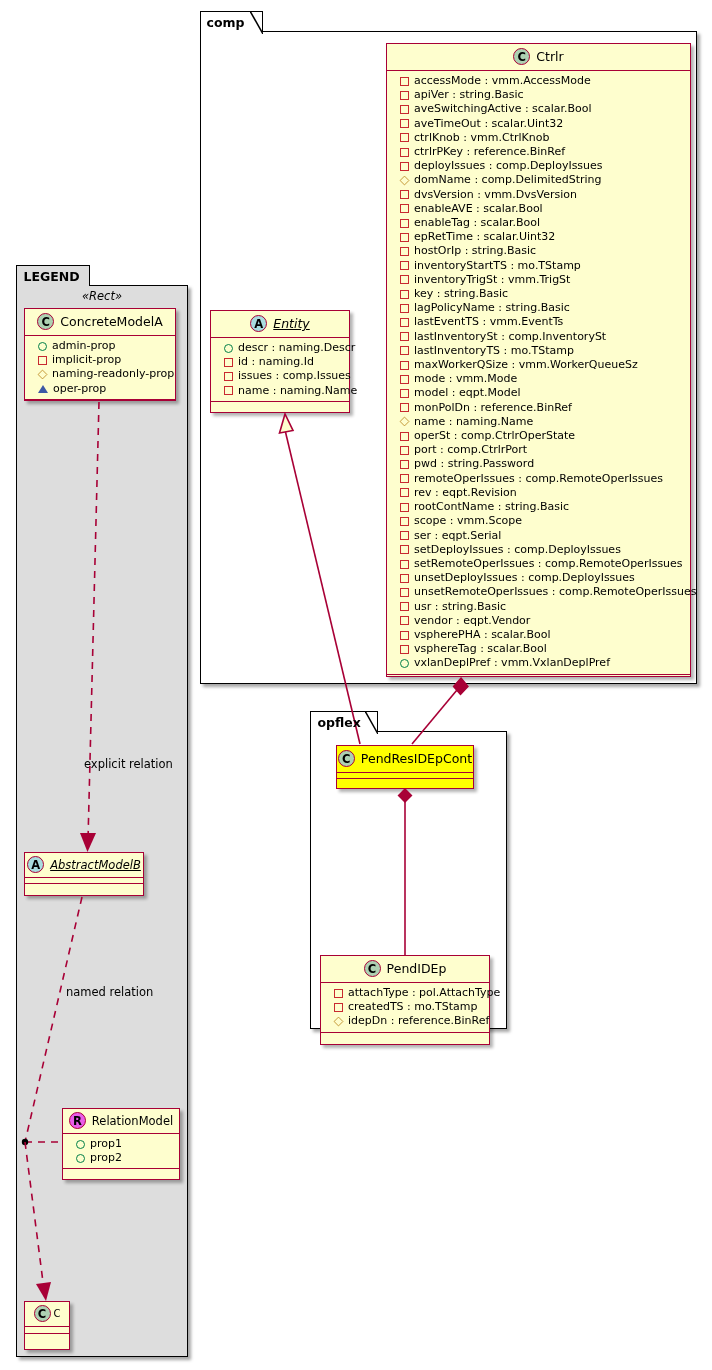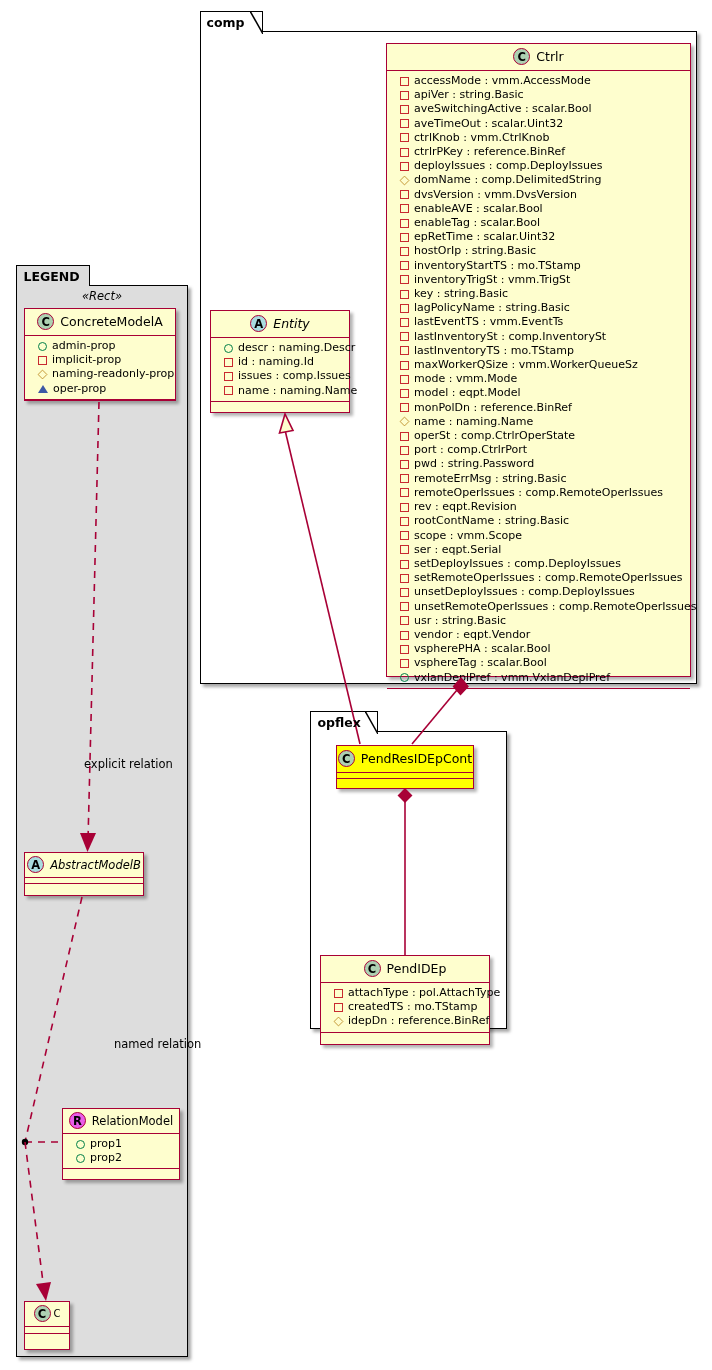--- a/index.html
+++ b/index.html
@@ -30,21 +30,21 @@
        display:flex;align-items:center;padding:0 18px 0 7px;
        font-weight:bold;font-size:12.5px;box-sizing:border-box;}
 
   
   .cls{position:absolute;border:1.5px solid #A80036;background:#FEFECE;
        box-shadow:3px 3px 3px rgba(0,0,0,.30);box-sizing:border-box;}
   .cls.hl{background:#FFFF00;border-color:#A80036;}
   .cls-hdr{display:flex;align-items:center;justify-content:center;
        gap:6px;padding:4px 8px 5px 8px;white-space:nowrap;}
   .cls-name{font-size:12.5px;}
-  .cls-name.ital{font-style:italic;}
+  .cls-name.ital{font-style:italic;text-decoration:underline;}
   .cls-sep{height:0;border-top:1.5px solid #A80036;}
   .cls-body{padding:3px 5px 3px 5px;margin-left:8px;}
   .cls-foot{height:7px;}
   .attr{display:flex;align-items:center;gap:5px;line-height:14.2px;
         white-space:nowrap;font-size:11px;}
   .attr .atxt{transform:translateY(-0.5px);}
 
   
   .badge{width:17px;height:17px;border-radius:50%;display:flex;
      align-items:center;justify-content:center;font-weight:bold;
@@ -215,24 +215,20 @@
       <div class="attr">
         <span class="g square"></span>
         <span class="atxt">port : comp.CtrlrPort</span>
       </div>
       <div class="attr">
         <span class="g square"></span>
         <span class="atxt">pwd : string.Password</span>
       </div>
       <div class="attr">
         <span class="g square"></span>
-        <span class="atxt">remoteErrMsg : string.Basic</span>
-      </div>
-      <div class="attr">
-        <span class="g square"></span>
         <span class="atxt">remoteOperIssues : comp.RemoteOperIssues</span>
       </div>
       <div class="attr">
         <span class="g square"></span>
         <span class="atxt">rev : eqpt.Revision</span>
       </div>
       <div class="attr">
         <span class="g square"></span>
         <span class="atxt">rootContName : string.Basic</span>
       </div>
@@ -414,21 +410,21 @@
     <span class="badge c">C</span>
     <span class="cls-name" style="font-size:10px;">C</span>
   </div>
   <div class="cls-sep"></div>
   <div class="cls-body" style="padding:0;height:6px;"></div>
   <div class="cls-sep"></div>
   <div class="cls-foot" style="height:6px;"></div>
 </div>
 
 <div class="relabel" style="left:84px;top:757px;">explicit relation</div>
-<div class="relabel" style="left:66px;top:1037px;margin-left:48px;">named relation</div>
+<div class="relabel" style="left:66px;top:985px;">named relation</div>
 
 <svg class="overlay">
 
   <line x1="360" y1="744" x2="285" y2="430" stroke="#A80036" stroke-width="1.6"></line>
   <polygon points="285,414 279.5,433 293,430.5" fill="#FEFECE" stroke="#A80036" stroke-width="1.6"></polygon>
 
   <line x1="412" y1="744" x2="457" y2="690" stroke="#A80036" stroke-width="1.6"></line>
   <polygon points="461,678 468,686.5 460.5,694.5 453.5,686.5" fill="#A80036" stroke="#A80036" stroke-width="1.4"></polygon>
 
   <line x1="405" y1="800" x2="405" y2="955" stroke="#A80036" stroke-width="1.6"></line>

